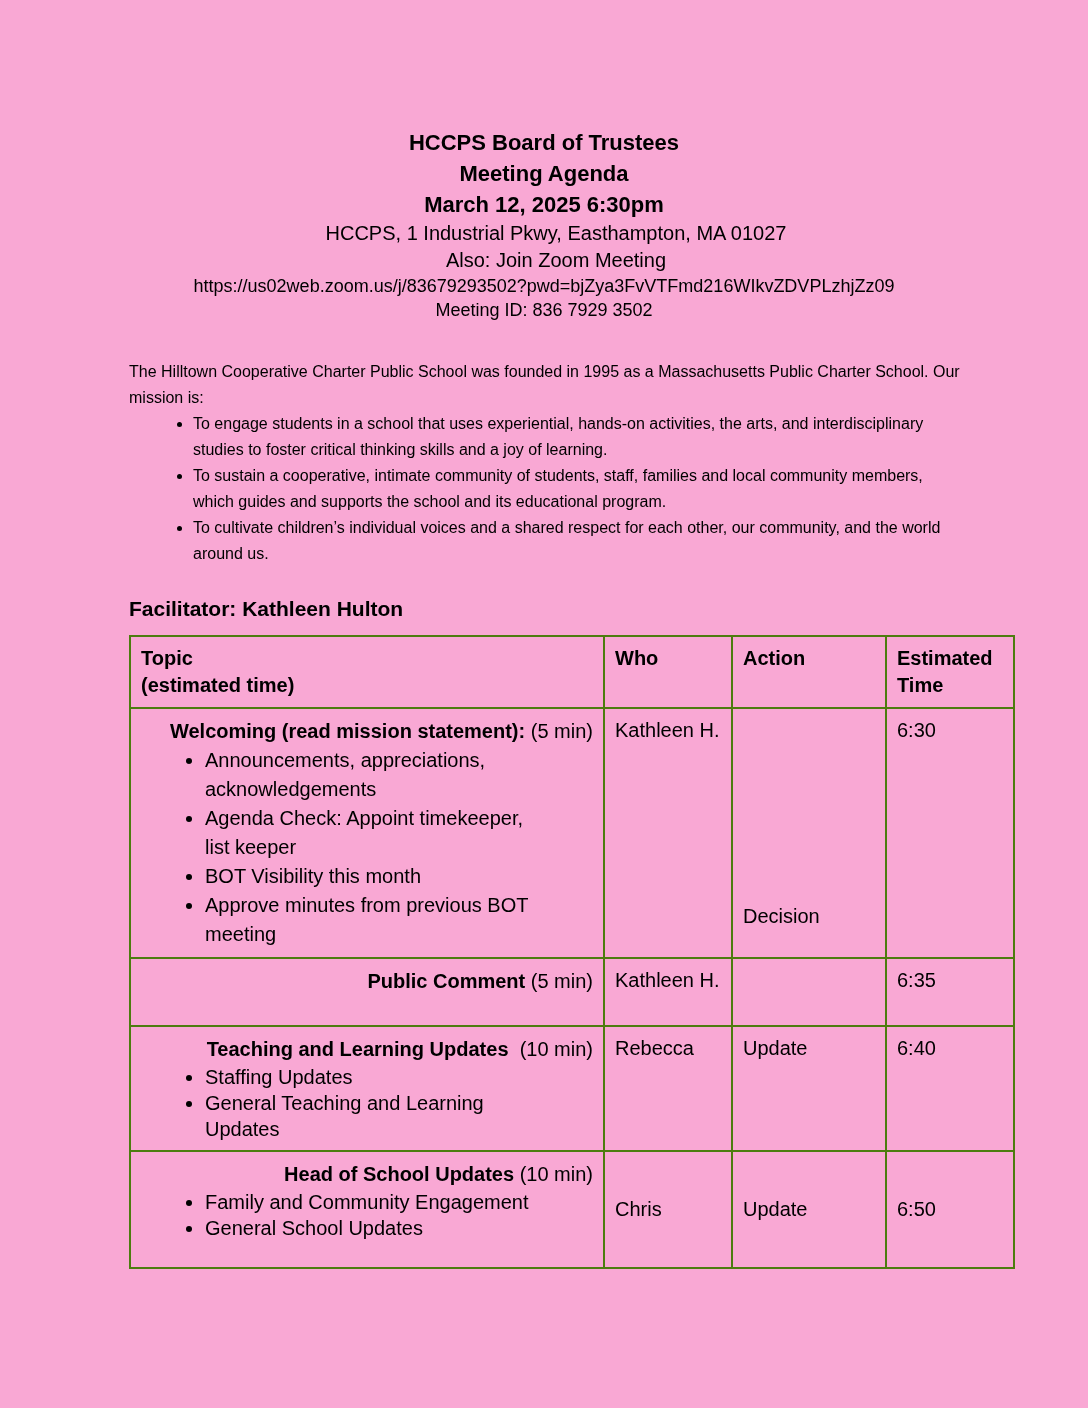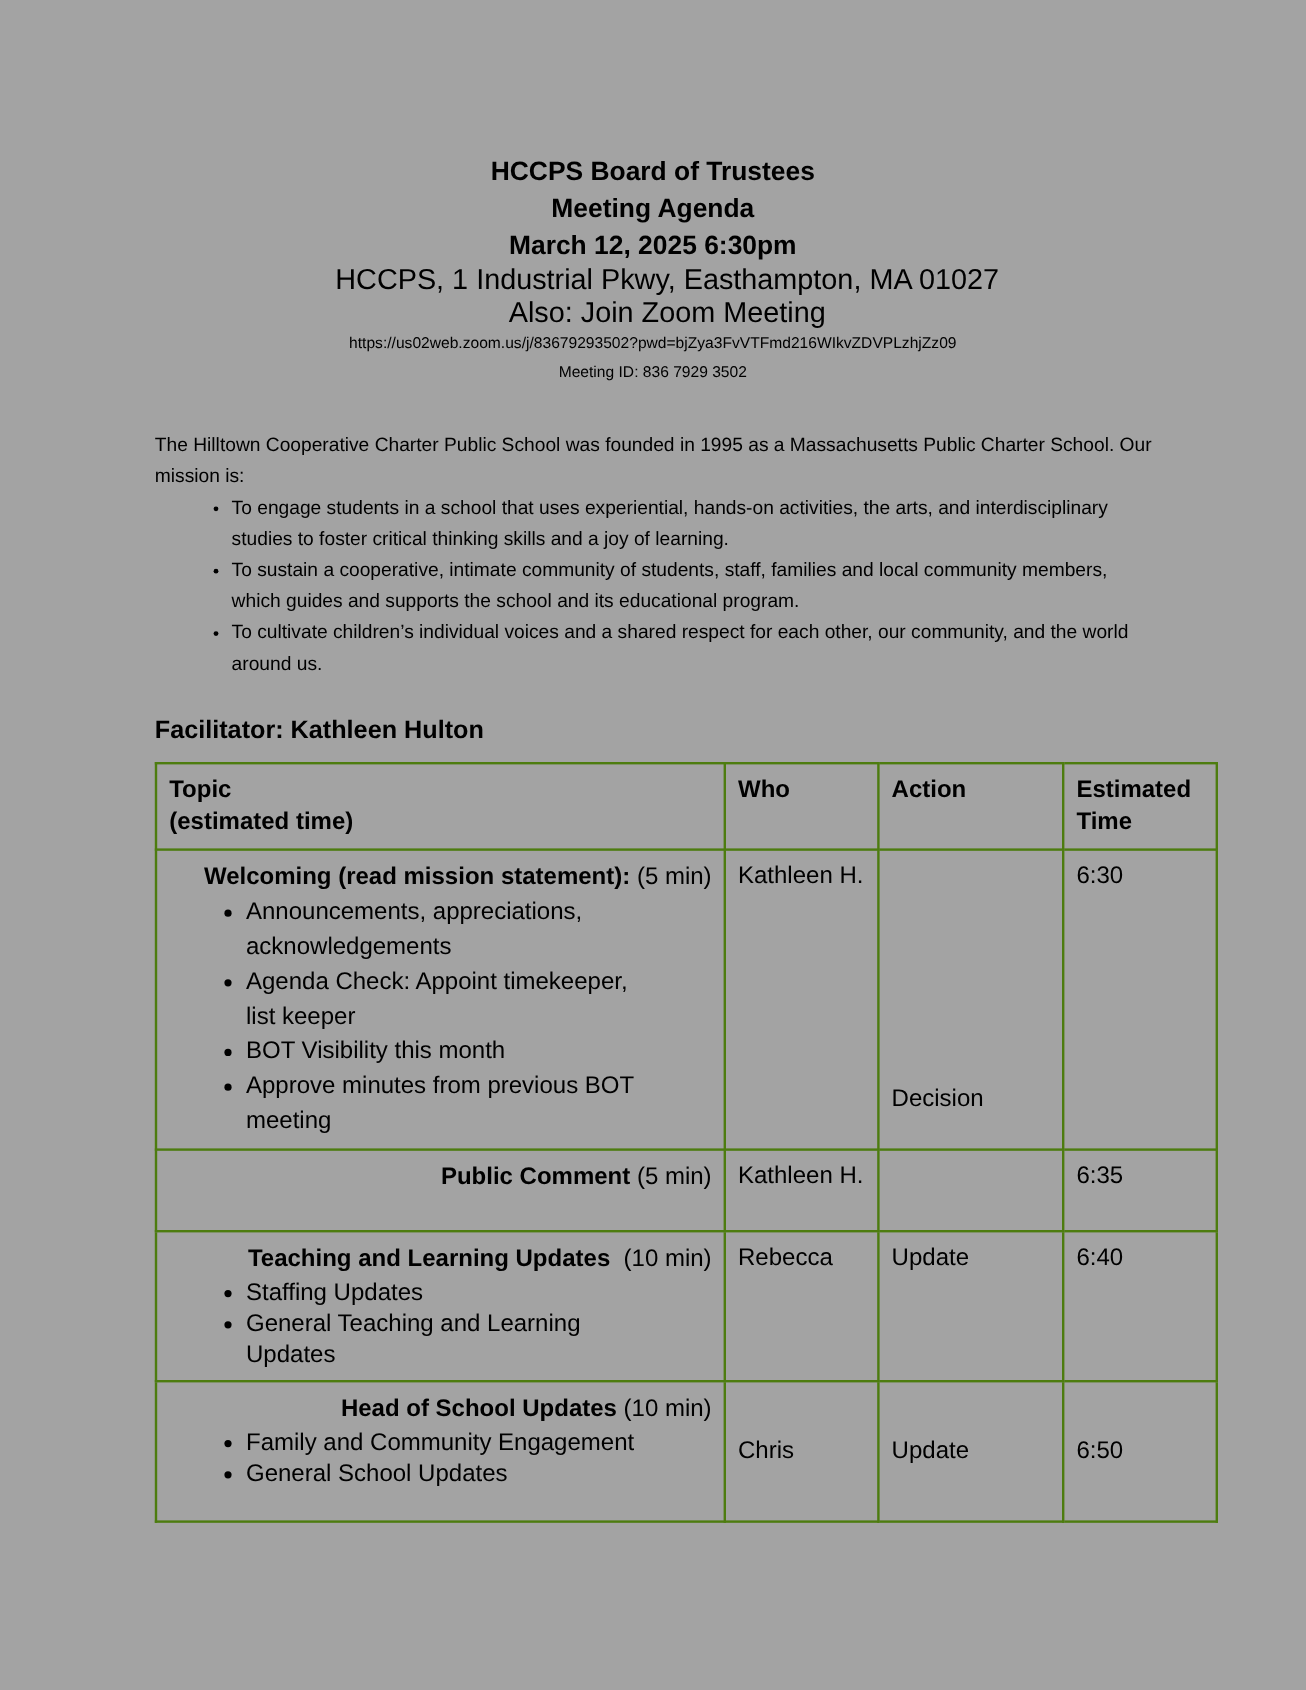--- a/index.html
+++ b/index.html
@@ -8,41 +8,41 @@
     width: 1088px;
     height: 1408px;
     font-family: "Liberation Sans", "DejaVu Sans", sans-serif;
     color: #000000;
     position: relative;
     overflow: hidden;
   }
   .page {
     width: 1088px;
     height: 1408px;
-    background: #a3a3a3;
+    background: #f9a8d4;
   }
 
   
   .doc-header {
     padding-top: 127px;
     text-align: center;
   }
   .title-line {
     font-size: 22px;
     font-weight: bold;
     line-height: 31px;
   }
   .sub-line {
-    font-size: 24px;
+    font-size: 20px;
     font-weight: normal;
     line-height: 27px;
     margin-left: 24px;
   }
   .small-line {
-    font-size: 13px;
+    font-size: 18px;
     font-weight: normal;
     line-height: 24px;
   }
 
   
   .content {
     margin-left: 129px;
     width: 884px;
   }
   .mission {

